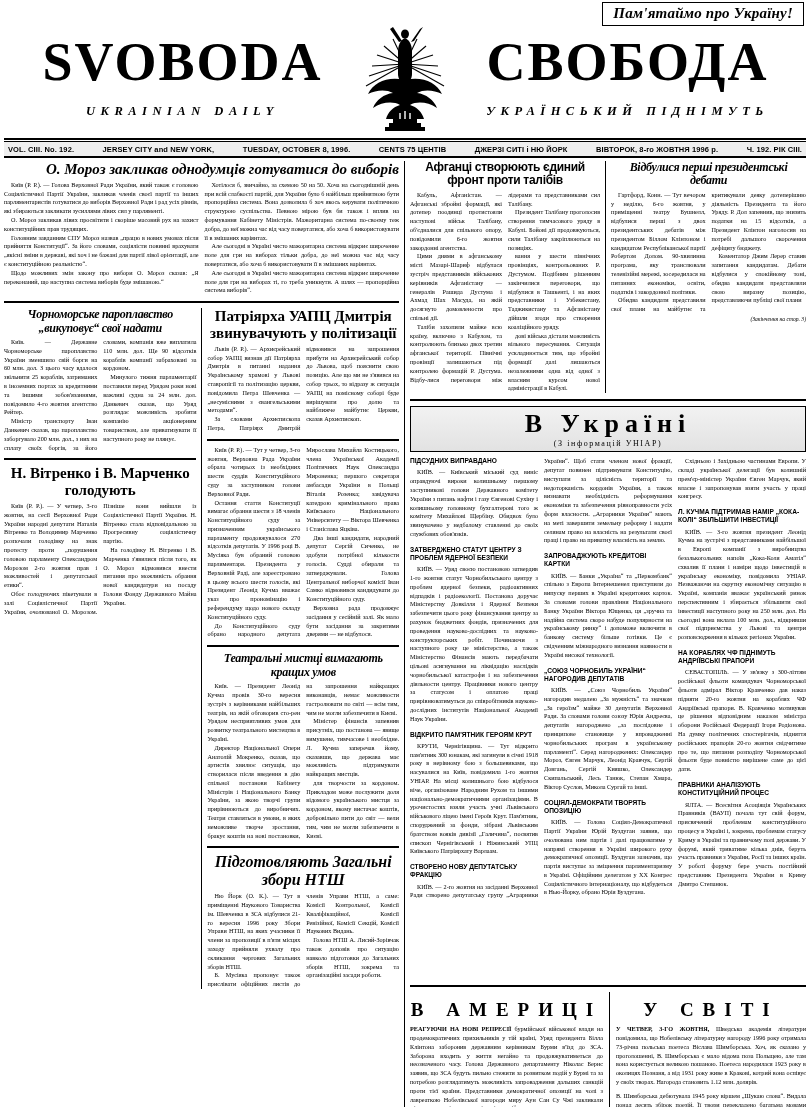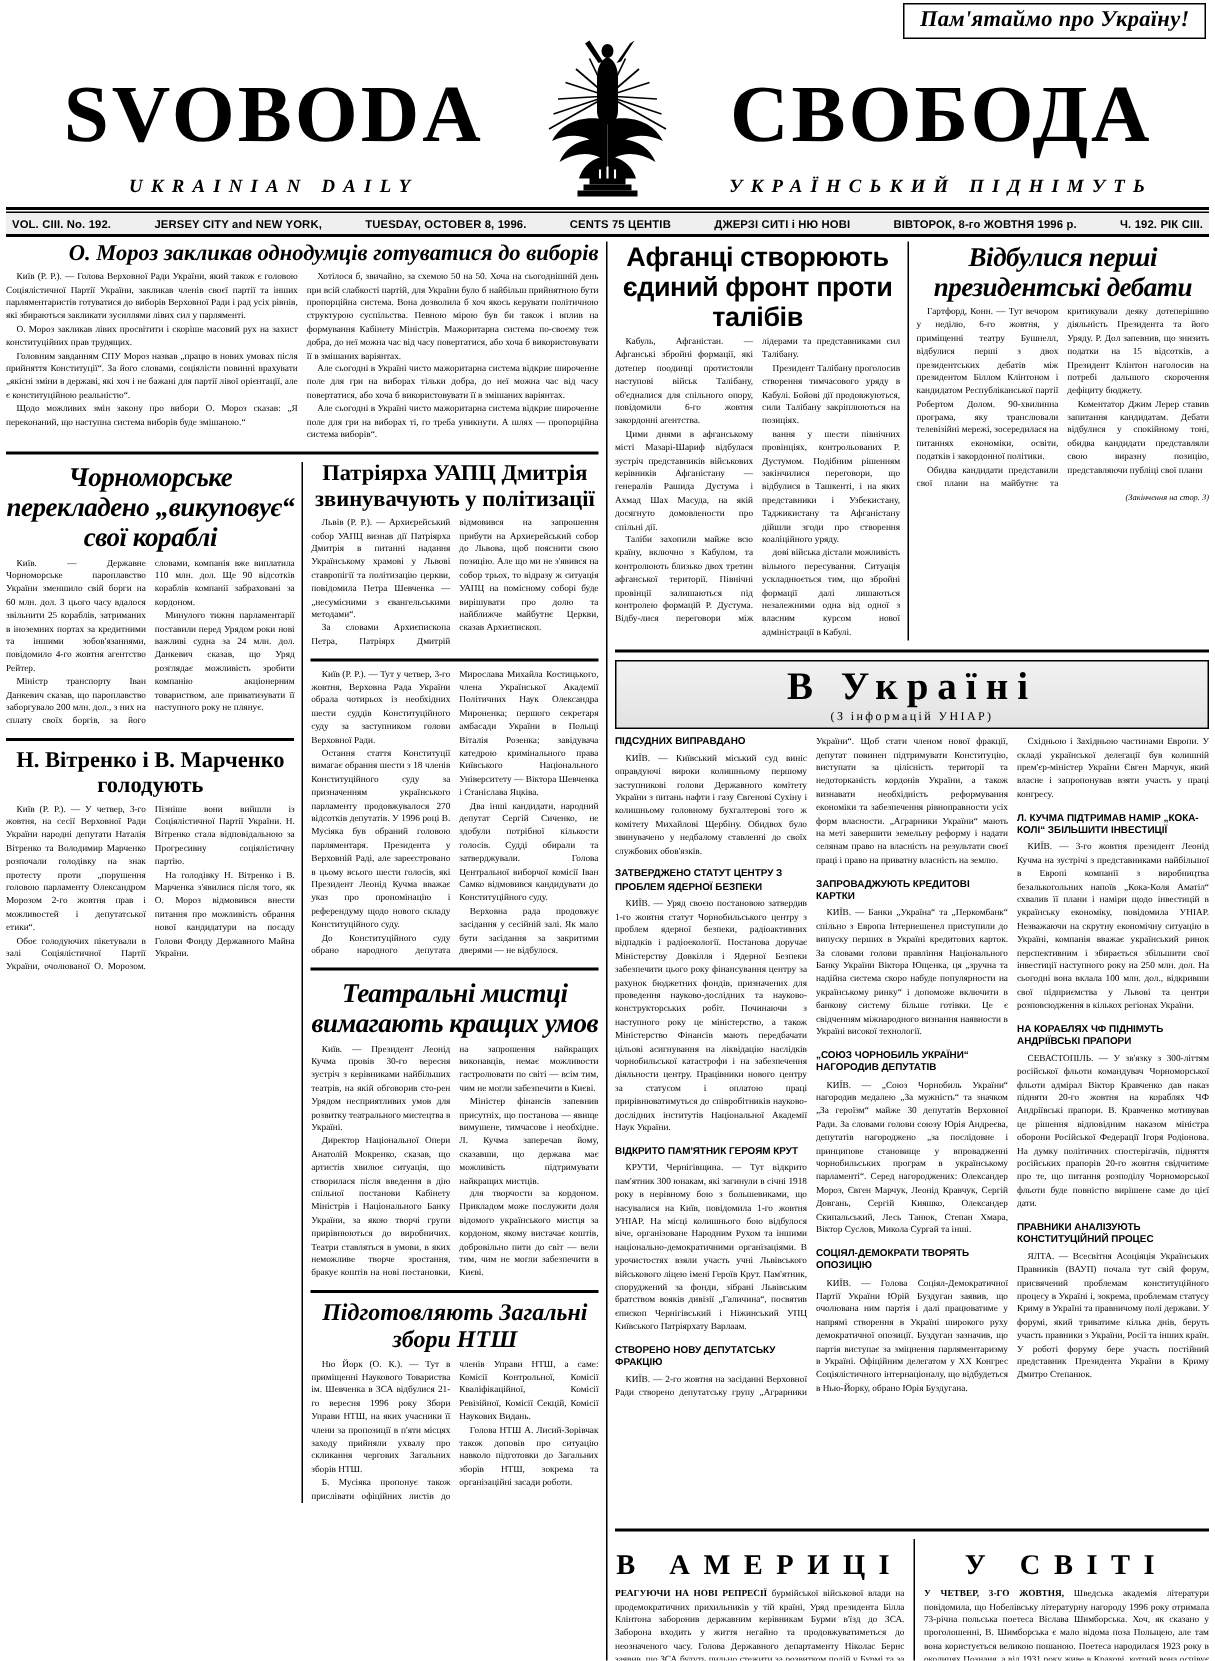--- a/index.html
+++ b/index.html
@@ -19,21 +19,21 @@
     padding:2px 10px 3px 10px;
     font-style:italic;font-weight:bold;
     font-size:15px;letter-spacing:.2px;
     background:#fff;
     font-family:"Liberation Serif",serif;
   }
 
   
   .masthead{
     padding-top:24px;
-    display:flex;align-items:flex-end;justify-content:center;
+    display:flex;align-items:center;justify-content:center;
     gap:0px;
   }
   .mast-col{width:325px;text-align:center;}
   .mast-title{
     font-family:"Liberation Serif",serif;
     font-weight:bold;
     font-size:54px;
     letter-spacing:2px;
     line-height:.95;
     white-space:nowrap;
@@ -77,21 +77,21 @@
   h2.hl{
     margin:0 0 3px 0;
     font-size:15px;
     line-height:1.12;
     font-weight:bold;
     text-align:center;
     font-family:"Liberation Serif",serif;
   }
   h2.hl.ital{font-style:italic;}
   h2.hl.right{text-align:right;}
-  h2.hl.cond{font-size:18px;letter-spacing:-.3px;}
+  h2.hl.cond{font-size:12px;letter-spacing:-.3px;}
   h2.hl.small{font-size:16px;}
   h2.hl.sans{font-family:"Liberation Sans",sans-serif;}
   .hl-rule2{border-top:2px solid #000;margin:6px 0 5px 0;}
 
   
   .body{
     font-size:6.2px;
     line-height:1.42;
     text-align:justify;
     font-family:"Liberation Serif",serif;
@@ -201,21 +201,21 @@
 
   <div class="dateline">
     <span class="dl-item">VOL. CIII. No. 192.</span>
     <span class="dl-sp"></span>
     <span class="dl-item">JERSEY CITY and NEW YORK,</span>
     <span class="dl-sp"></span>
     <span class="dl-item">TUESDAY, OCTOBER 8, 1996.</span>
     <span class="dl-sp"></span>
     <span class="dl-item">CENTS 75 ЦЕНТІВ</span>
     <span class="dl-sp"></span>
-    <span class="dl-item">ДЖЕРЗІ СИТІ і НЮ НОВІ</span>
+    <span class="dl-item">ДЖЕРЗІ СИТІ і НЮ ЙОРК</span>
     <span class="dl-sp"></span>
     <span class="dl-item">ВІВТОРОК, 8-го ЖОВТНЯ 1996 р.</span>
     <span class="dl-sp"></span>
     <span class="dl-item">Ч. 192. РІК CIII.</span>
   </div>
 
   <div class="grid">
 
     <div class="col" style="width:400px;padding-right:5px;">
 
@@ -230,21 +230,21 @@
           <p>Але сьогодні в Україні чисто мажоритарна система відкриє широченне поле для гри на виборах тільки добра, до неї можна час від часу повертатися, або хоча б використовувати її в змішаних варіянтах.</p>
           <p>Але сьогодні в Україні чисто мажоритарна система відкриє широченне поле для гри на виборах ті, го треба уникнути. А шлях — пропорційна система виборів“.</p>
         </div>
       </div>
 
       <div class="hl-rule2"></div>
 
       <div style="display:flex;">
         <div style="width:198px;padding-right:5px;">
           <div class="quad">
-            <h2 class="hl ital cond">Чорноморське перекладено „викуповує“ свої кораблі</h2>
+            <h2 class="hl ital cond">Чорноморське пароплавство „викуповує“ свої надати</h2>
             <div class="body cols2">
               <p>Київ. — Державне Чорноморське пароплавство України зменшило свій борги на 60 млн. дол. З цього часу вдалося звільнити 25 кораблів, затриманих в іноземних портах за кредитними та іншими зобов'язаннями, повідомило 4-го жовтня агентство Рейтер.</p>
               <p>Міністр транспорту Іван Данкевич сказав, що пароплавство заборгувало 200 млн. дол., з них на сплату своїх боргів, за його словами, компанія вже виплатила 110 млн. дол. Ще 90 відсотків кораблів компанії забраховані за кордоном.</p>
               <p>Минулого тижня парламентарії поставили перед Урядом роки нові важливі судна за 24 млн. дол. Данкевич сказав, що Уряд розглядає можливість зробити компанію акціонерним товариством, але приватизувати її наступного року не плянує.</p>
             </div>
           </div>
           <div class="hl-rule2"></div>
           <div class="quad">
             <h2 class="hl">Н. Вітренко і В. Марченко голодують</h2>
             <div class="body cols2">

